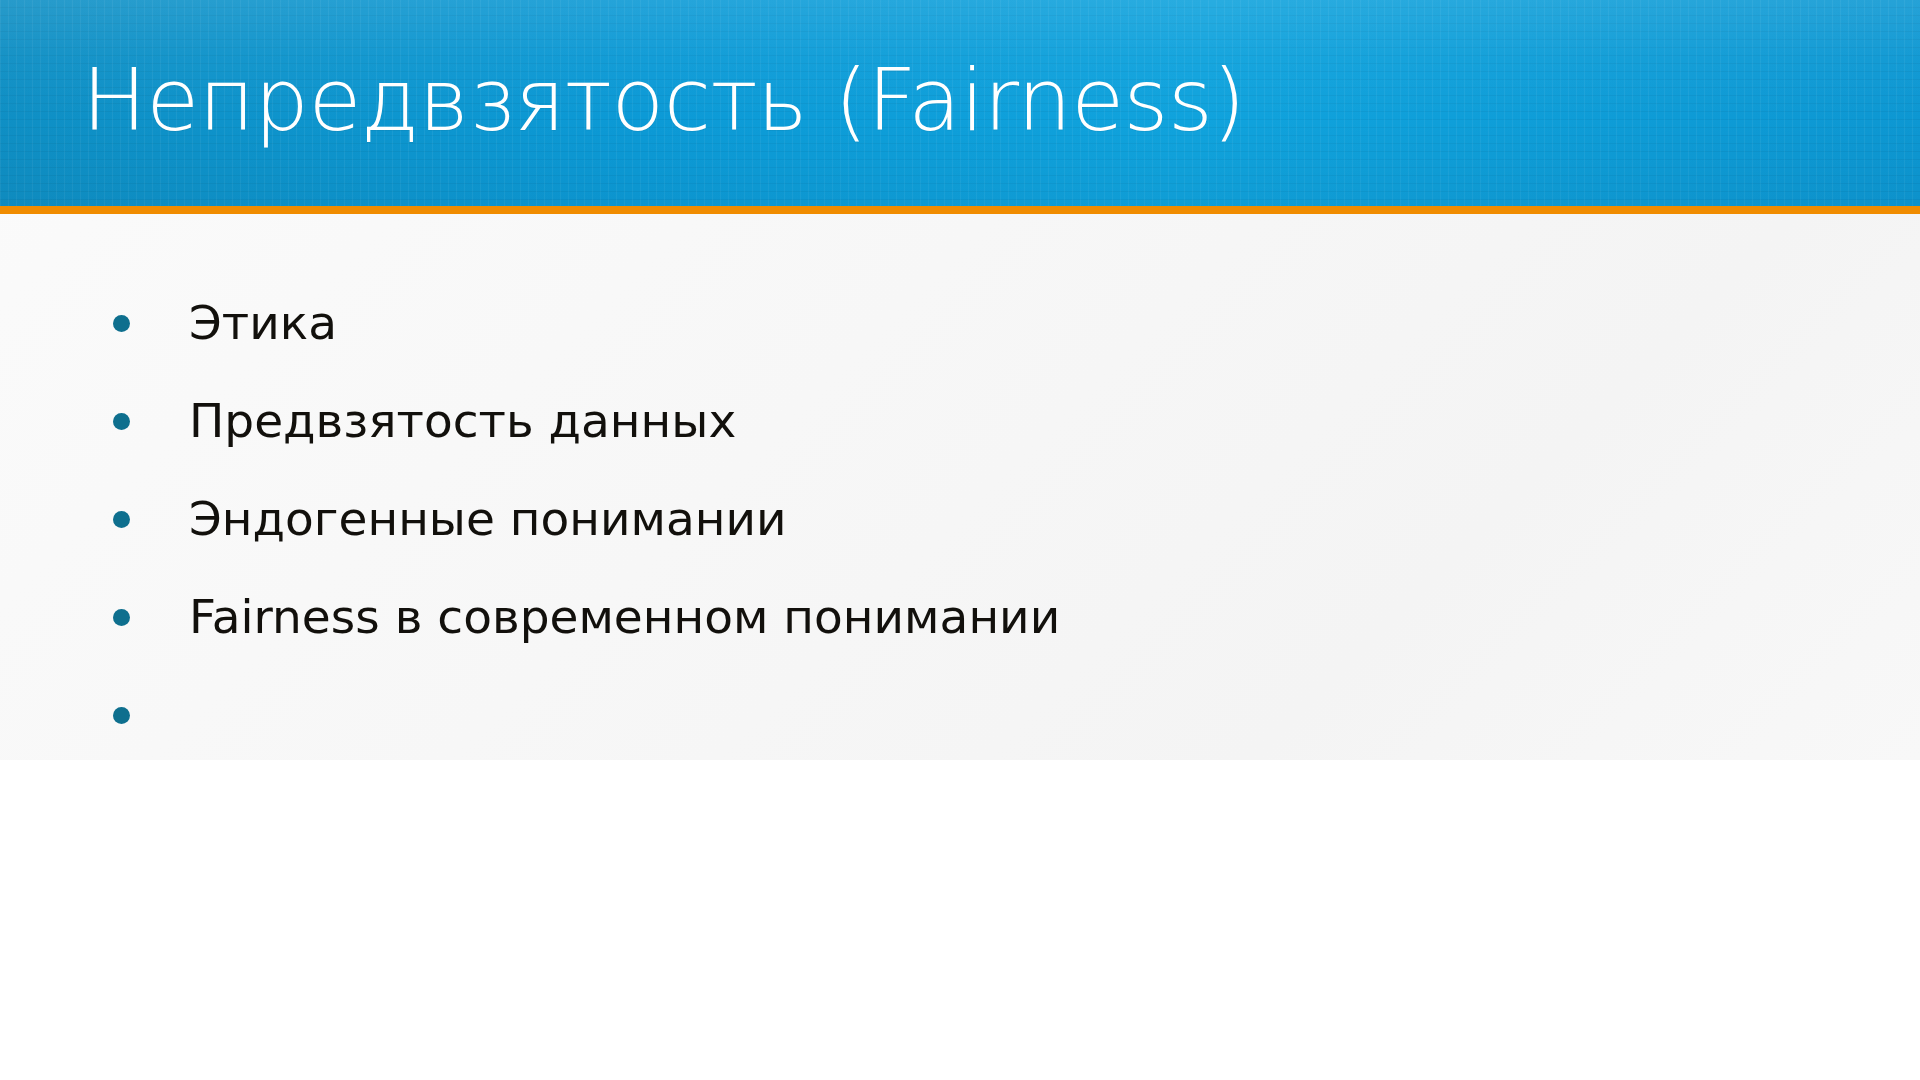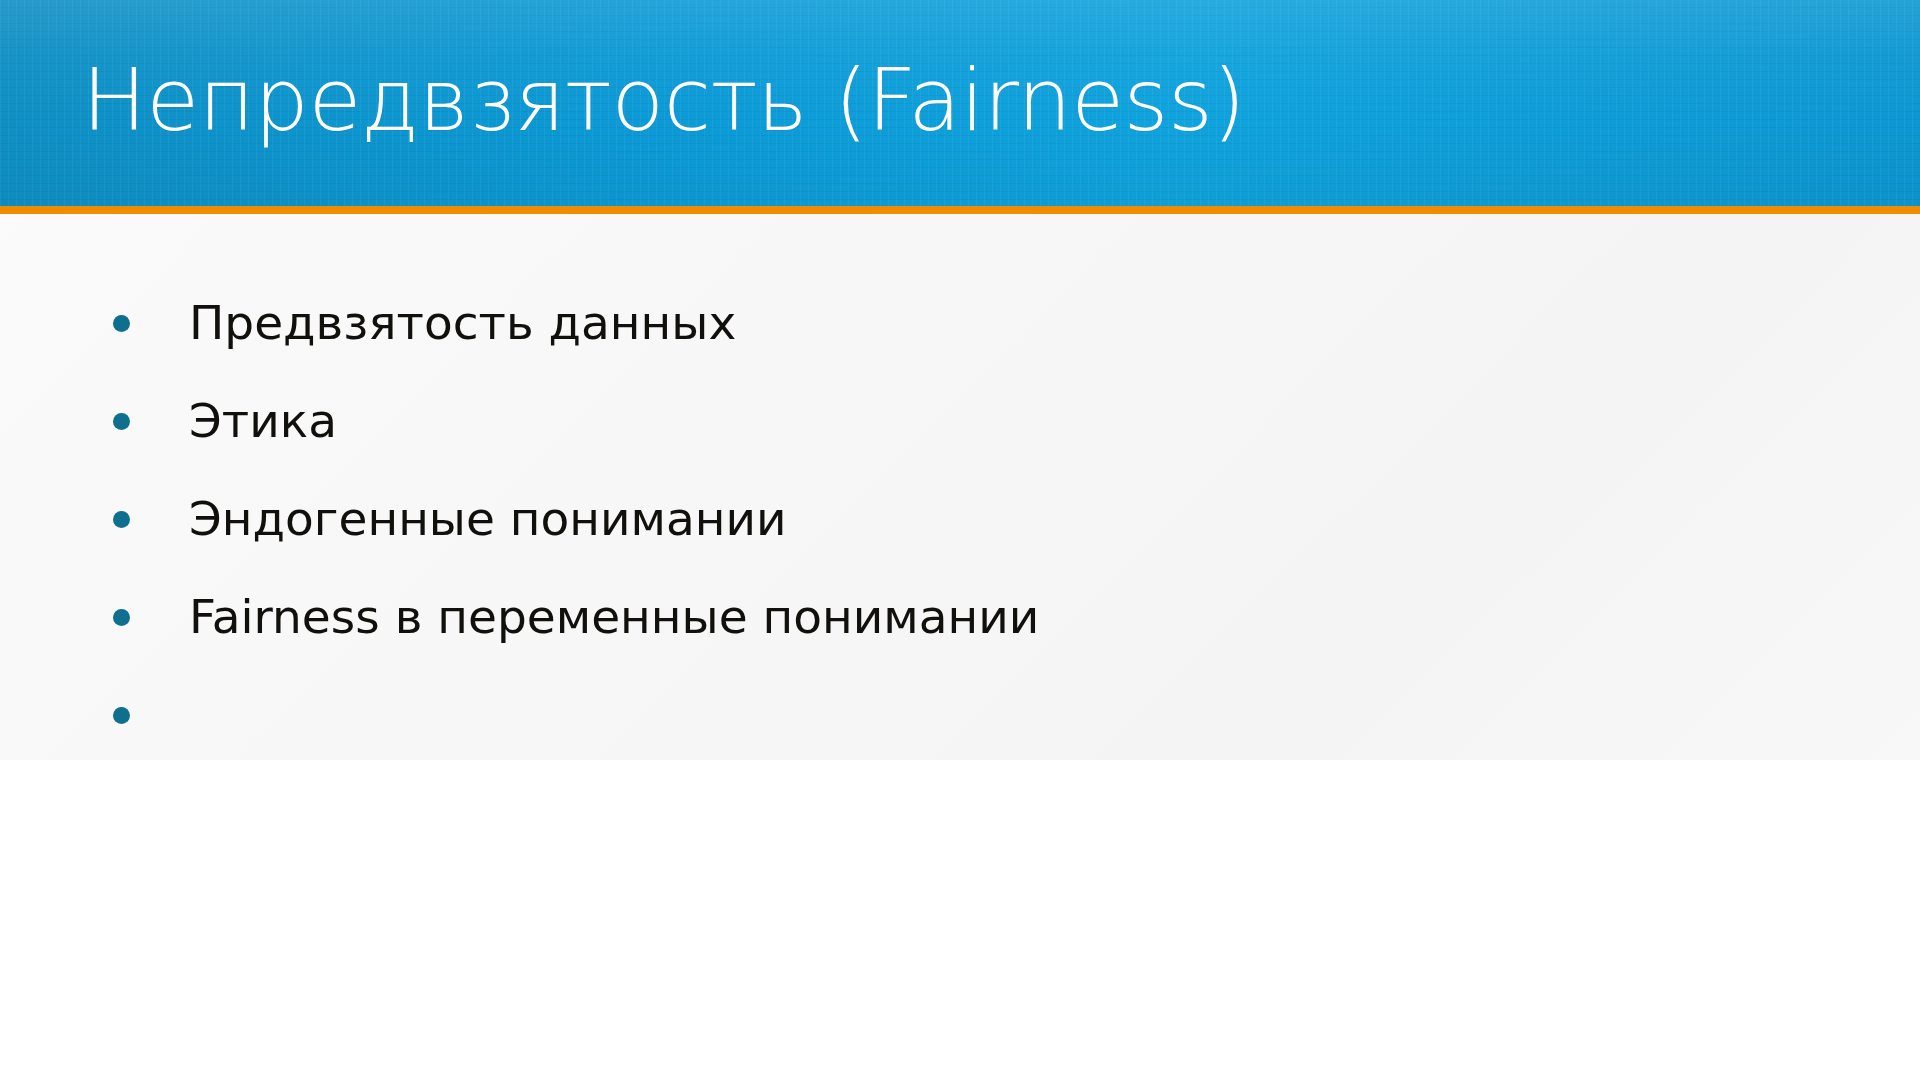--- a/index.html
+++ b/index.html
@@ -138,36 +138,36 @@
     <h1 class="slide-title">Непредвзятость (Fairness)</h1>
   </div>
 
   <div class="accent-rule"></div>
 
   <div class="body-area">
     <ul class="bullet-list">
 
       <li class="bullet-item">
         <span class="bullet-dot"></span>
-        <span class="bullet-text">Предвзятость данных</span>
+        <span class="bullet-text">Этика</span>
       </li>
 
       <li class="bullet-item">
         <span class="bullet-dot"></span>
-        <span class="bullet-text">Этика</span>
+        <span class="bullet-text">Предвзятость данных</span>
       </li>
 
       <li class="bullet-item">
         <span class="bullet-dot"></span>
         <span class="bullet-text">Эндогенные понимании</span>
       </li>
 
       <li class="bullet-item">
         <span class="bullet-dot"></span>
-        <span class="bullet-text">Fairness в переменные понимании</span>
+        <span class="bullet-text">Fairness в современном понимании</span>
       </li>
 
       <li class="bullet-item">
         <span class="bullet-dot"></span>
       </li>
 
     </ul>
   </div>
 
 </div>

